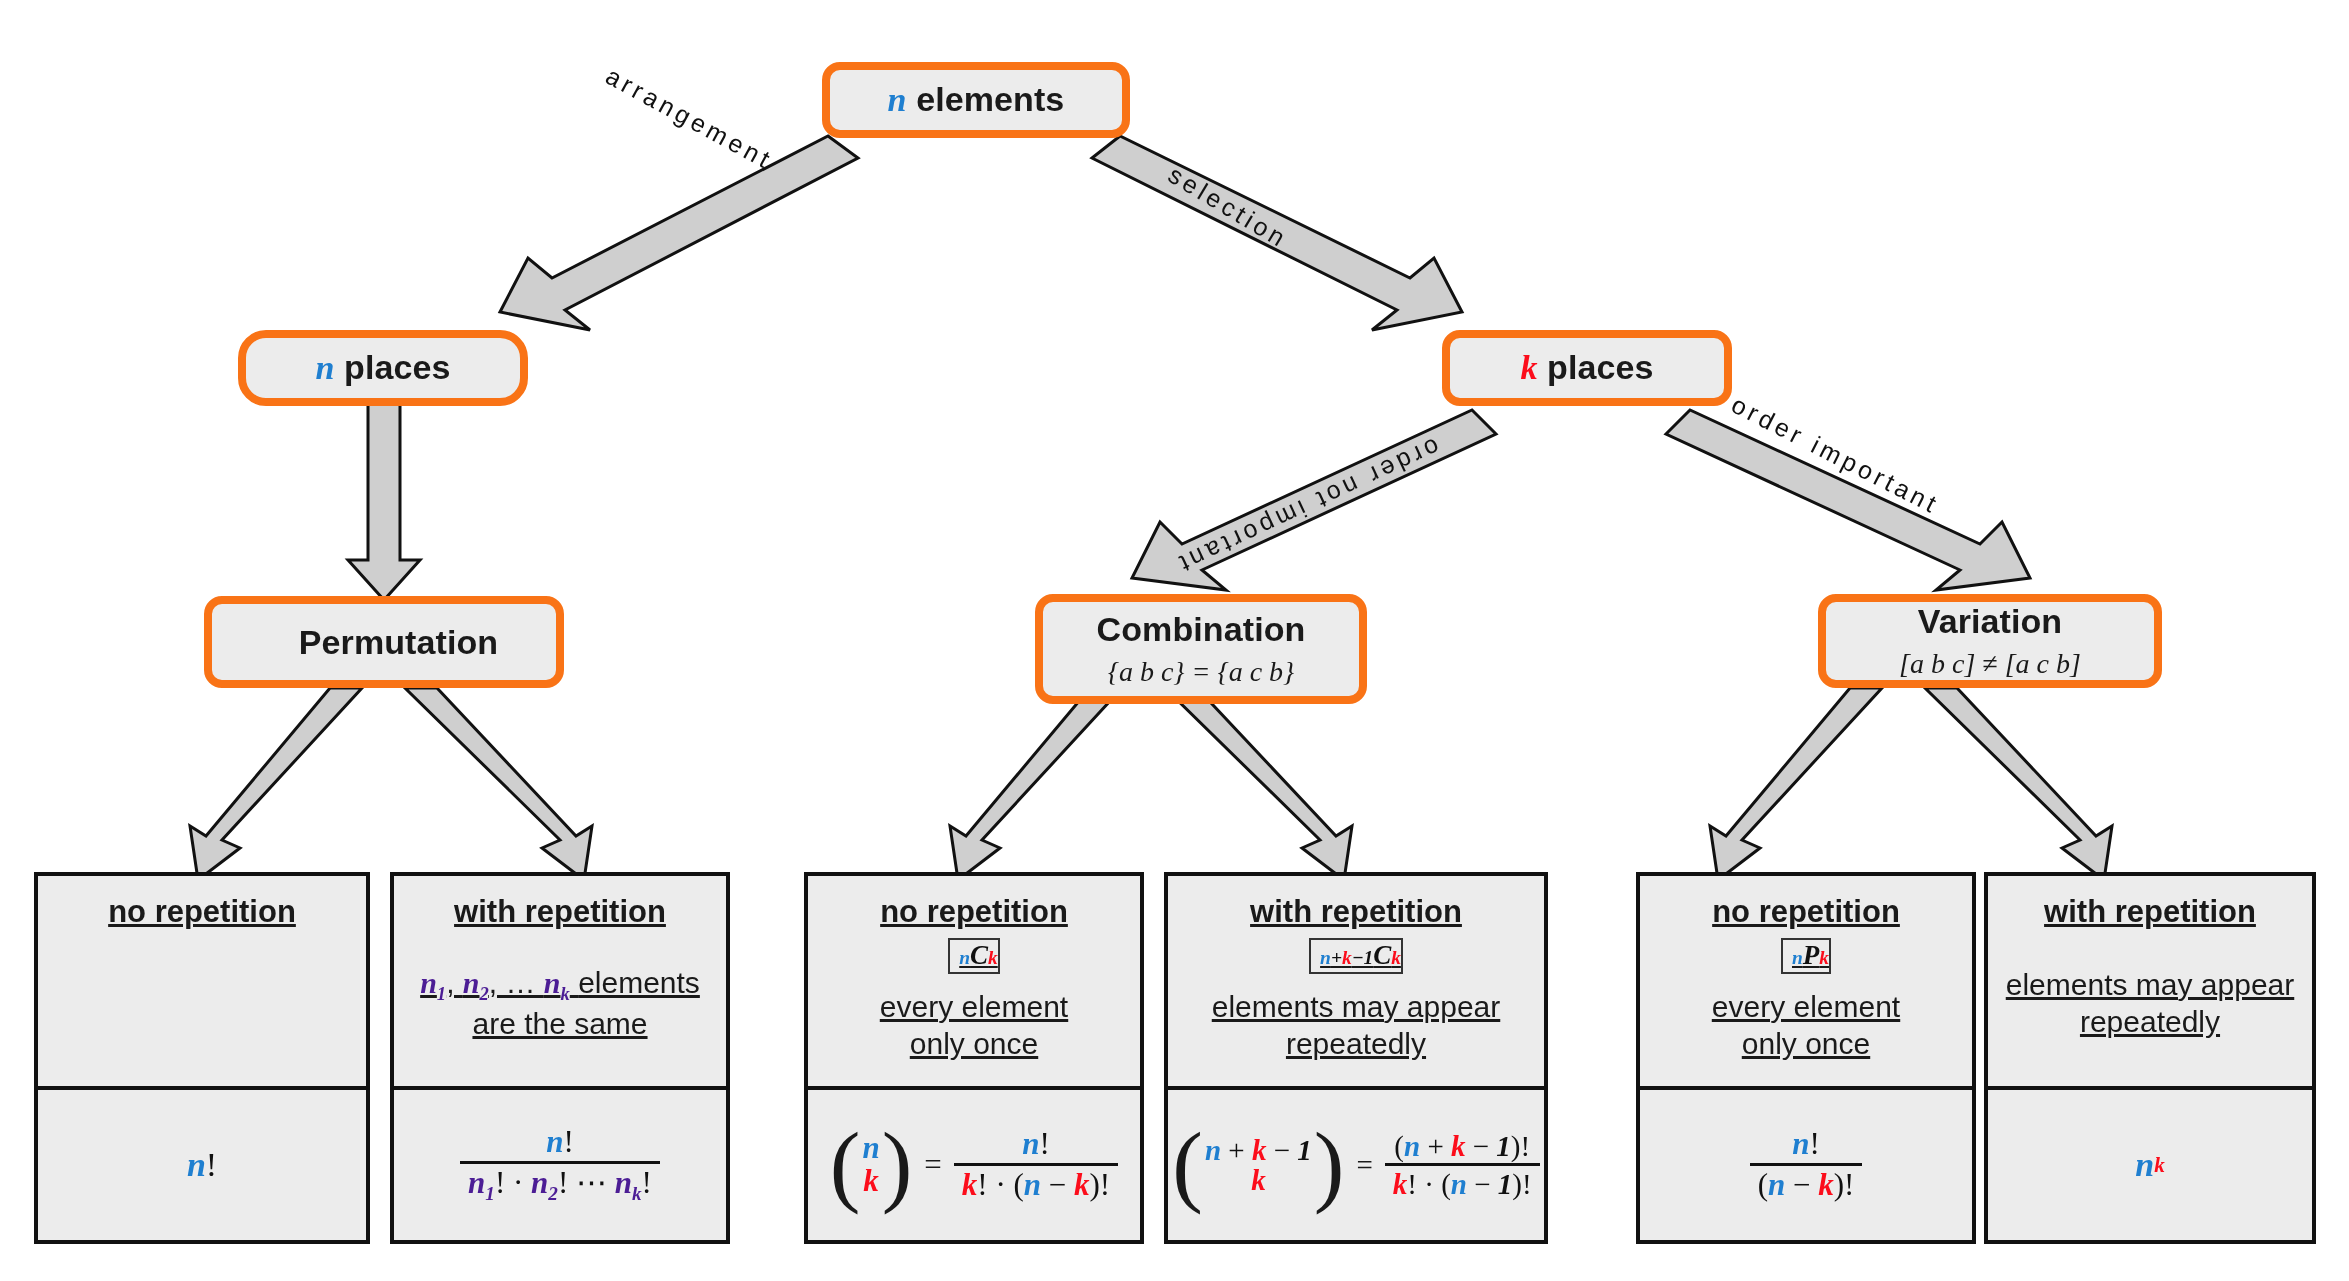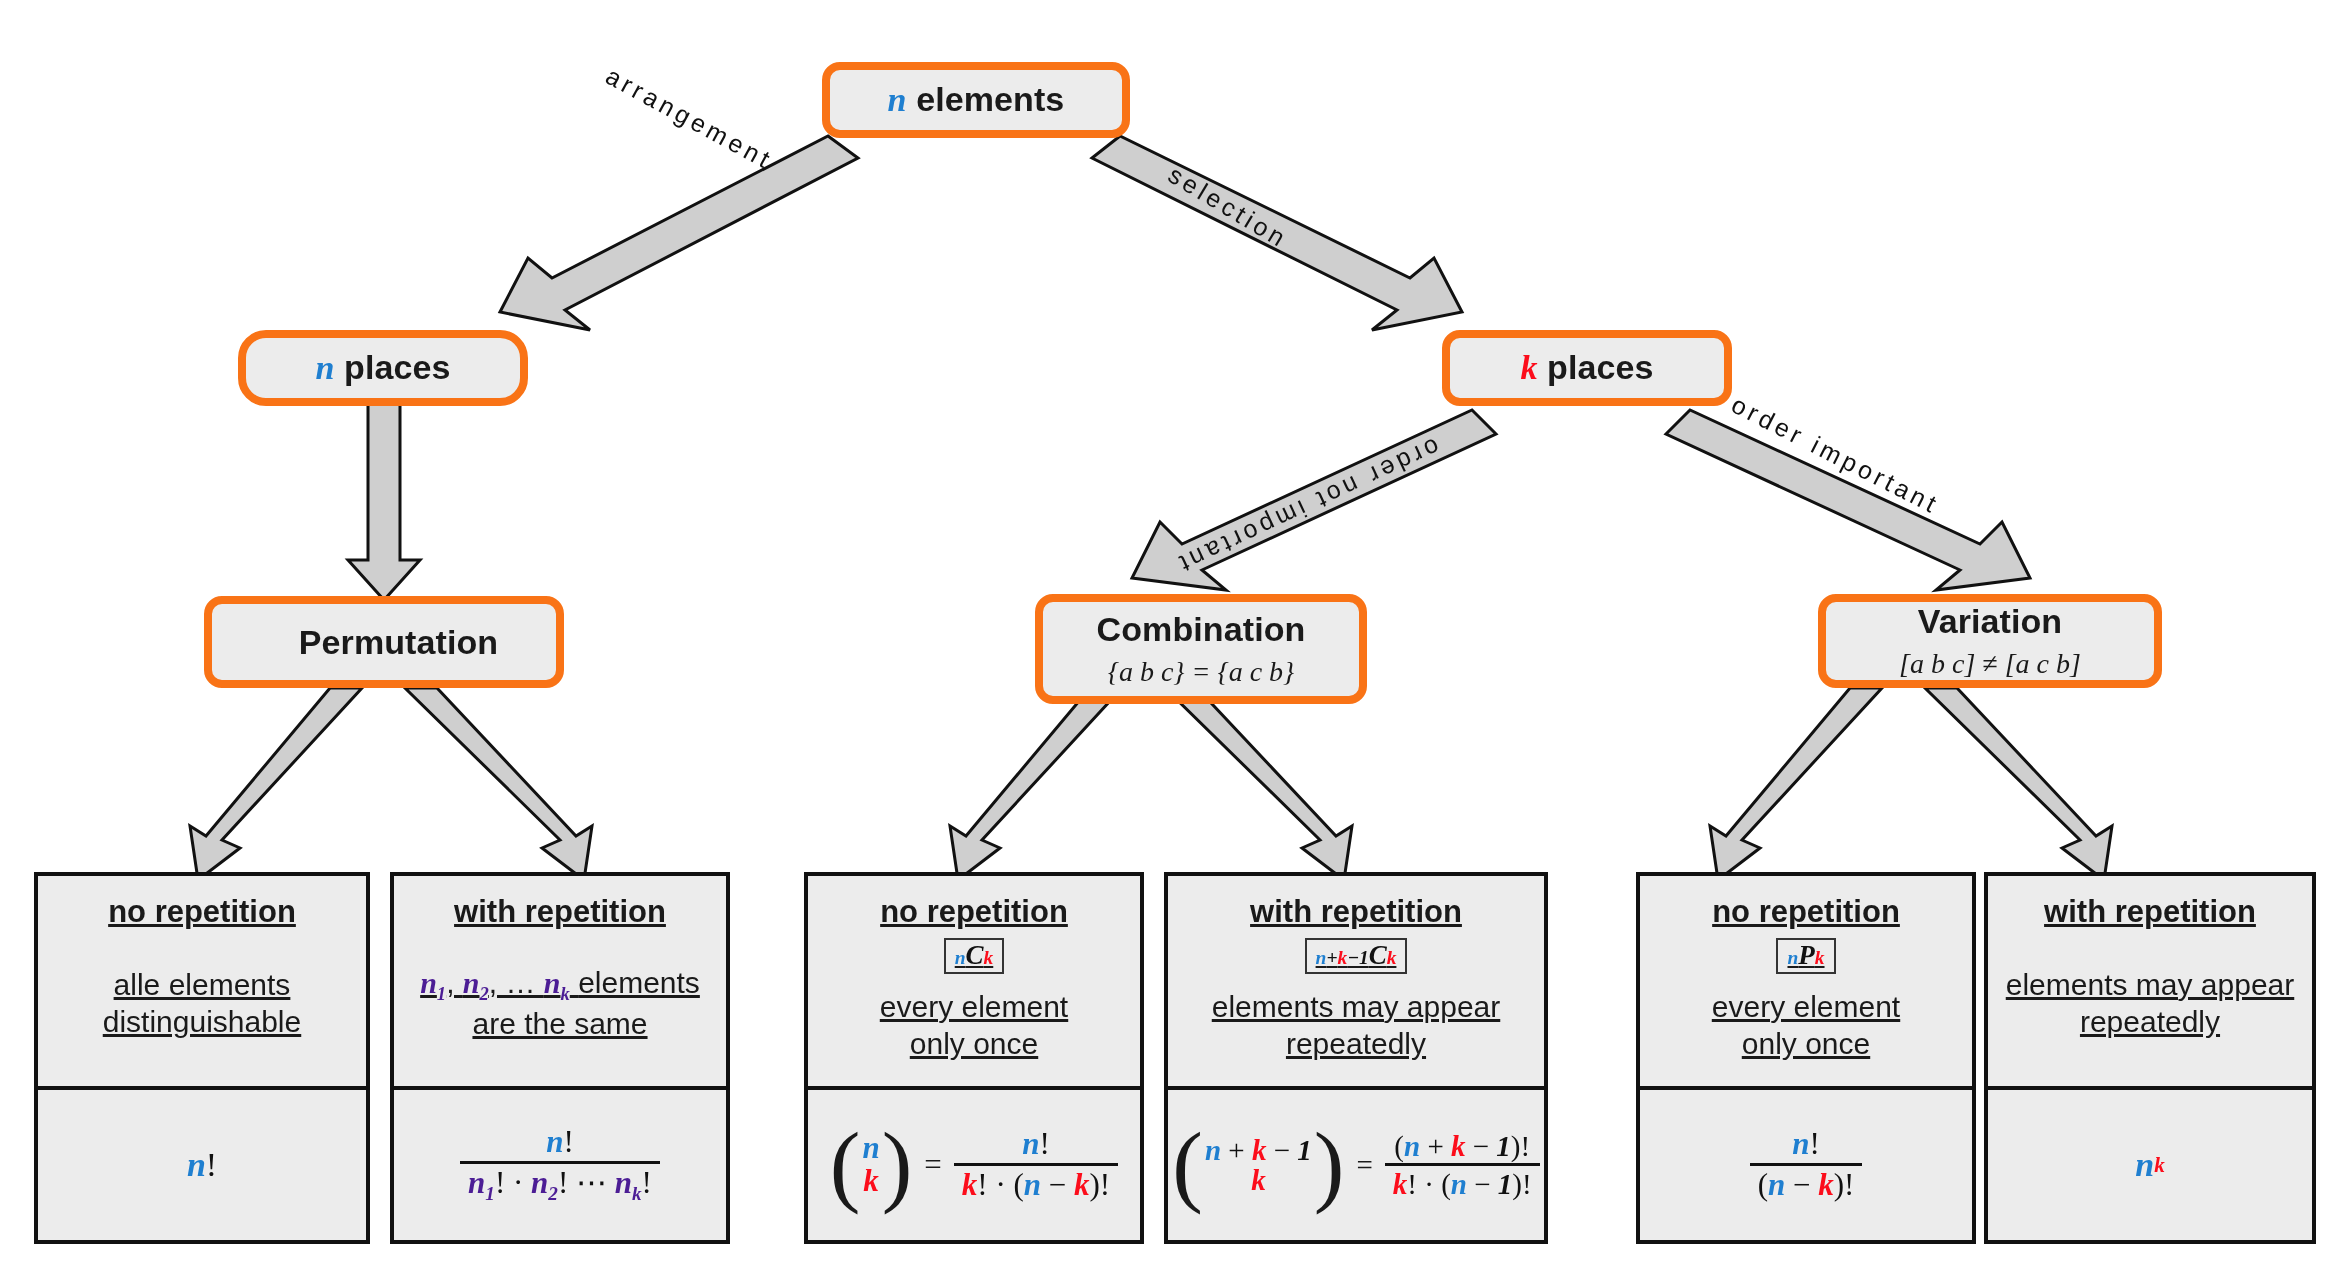--- a/index.html
+++ b/index.html
@@ -67,21 +67,21 @@
   }
   .leaf .hdr{
     font-weight:bold;
     font-size:31px;
     white-space:nowrap;
   }
   .leaf .badge{
     margin-top:8px;
     border:2px solid #333;
     background:#ececec;
-    padding:2px 9px 3px 9px;
+    padding:2px 0 3px 9px;
     font-family:"Liberation Serif", serif;
     font-size:27px;
     font-weight:bold;
     line-height:1;
     display:inline-block;
   }
   .leaf .desc{
     font-size:30px;
     line-height:1.25;
     text-align:center;
@@ -223,24 +223,20 @@
   </div>
 
   <div class="node" style="left:1818px; top:594px; width:344px; height:94px;">
     <div class="ttl">Variation</div>
     <div class="sub">[a b c] ≠ [a c b]</div>
   </div>
 
   <div class="leaf" style="left:34px; top:872px; width:336px; height:372px;">
     <div class="top">
       <div class="hdr">no repetition</div>
-      <div class="desc">
-        <div>alle elements</div>
-        <div>distinguishable</div>
-      </div>
     </div>
     <div class="divider"></div>
     <div class="bot f34">
       <span class="mi blue">n</span>
         <span class="m bk">!</span>
     </div>
   </div>
 
   <div class="leaf" style="left:390px; top:872px; width:340px; height:372px;">
     <div class="top">

